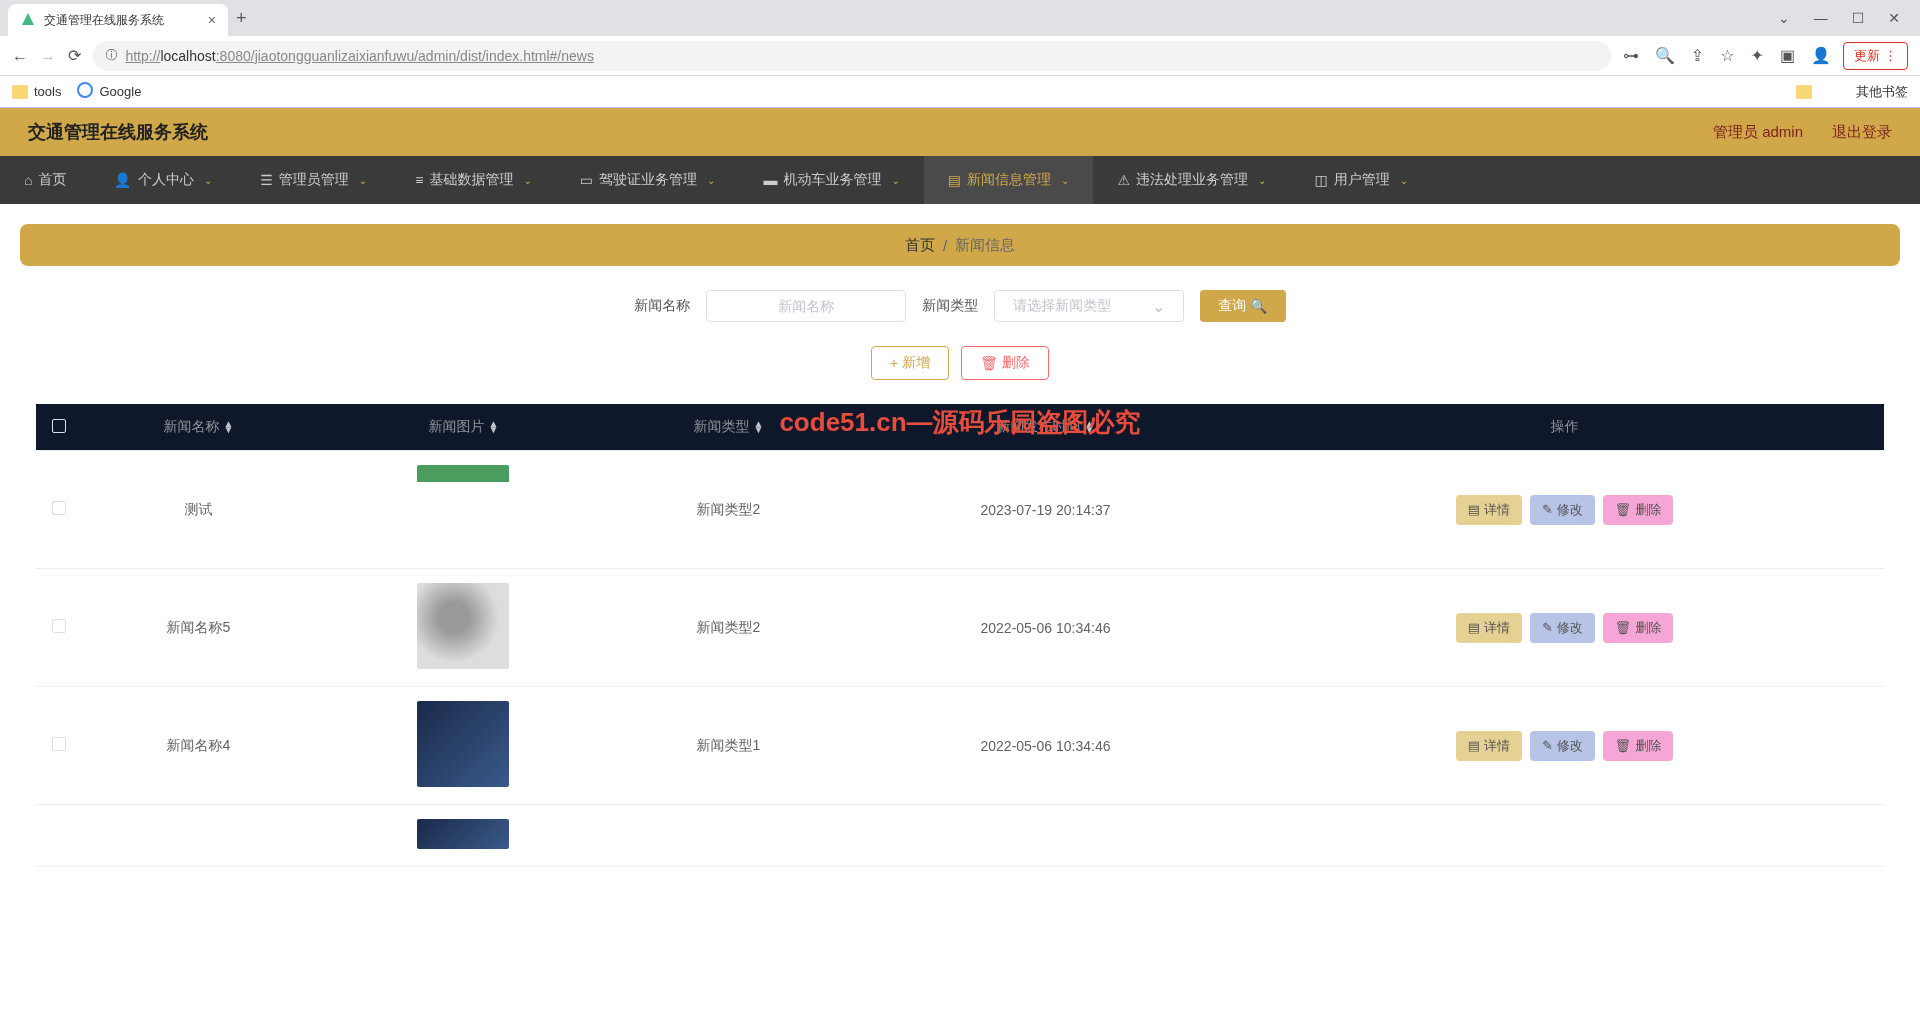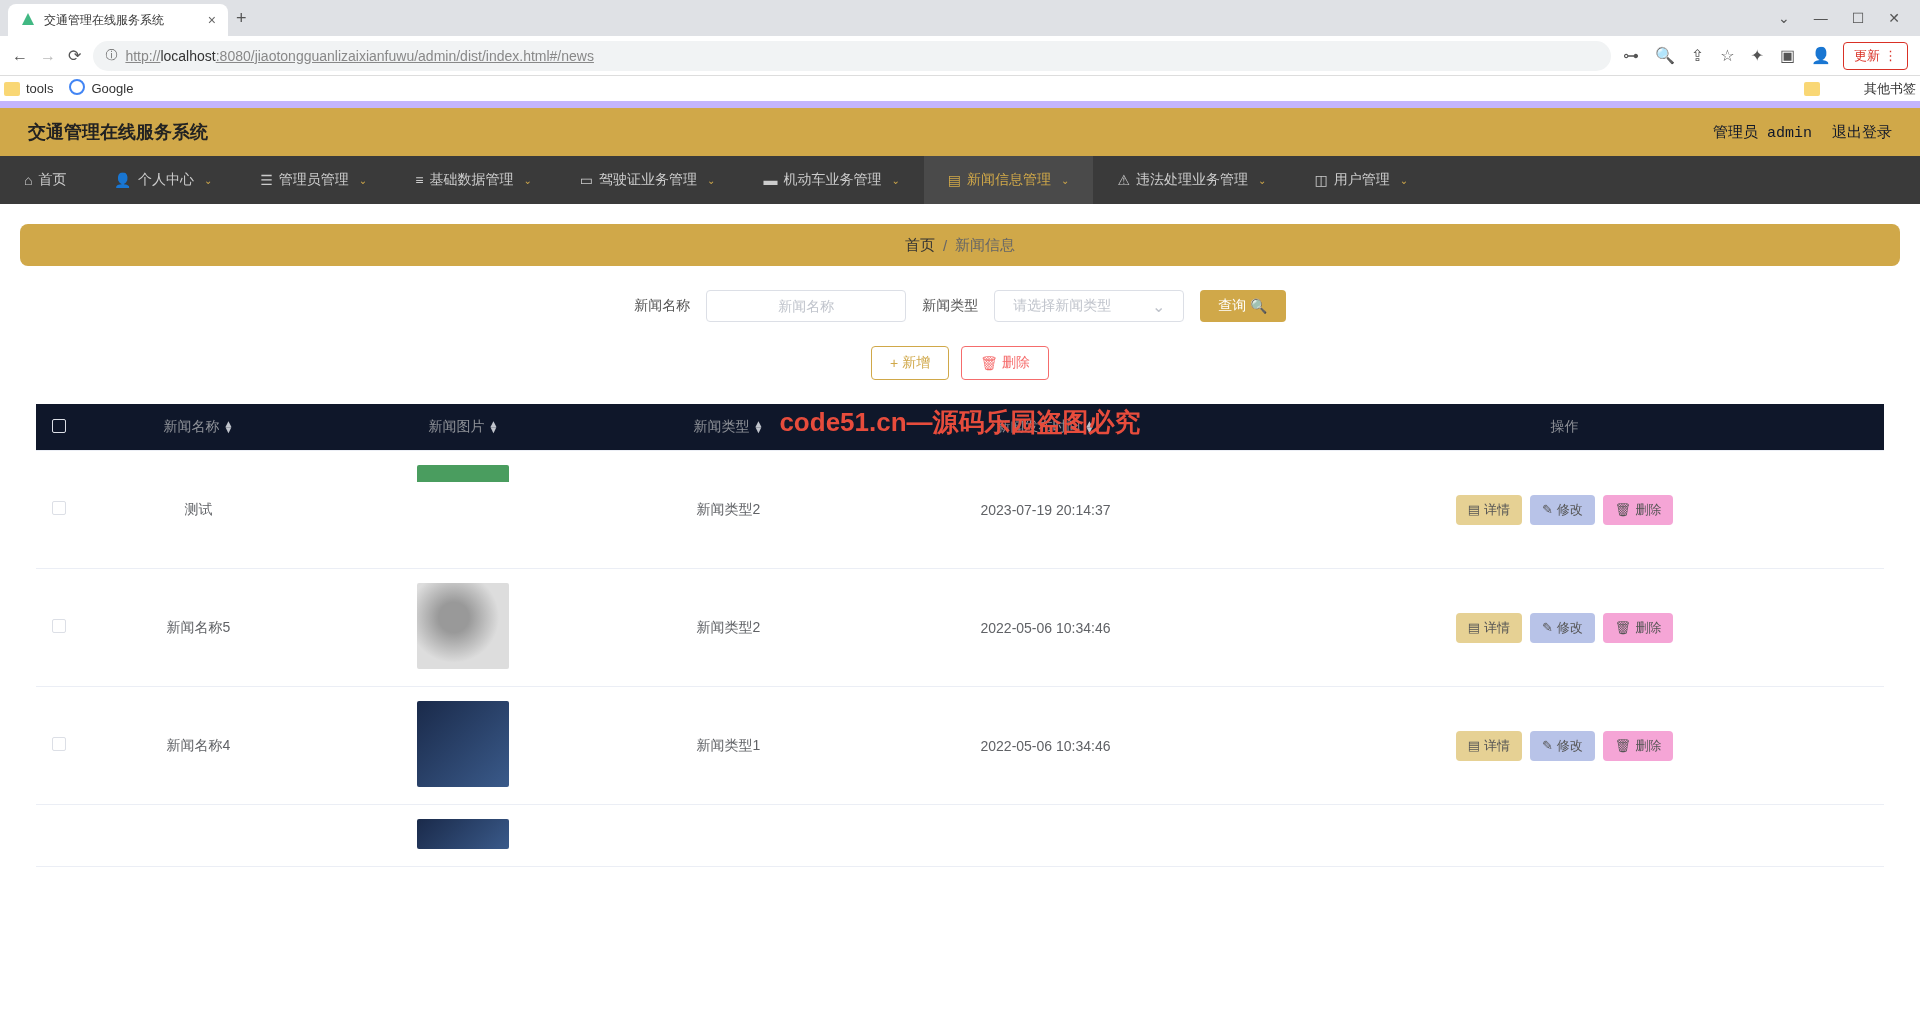--- a/index.html
+++ b/index.html
@@ -19,29 +19,29 @@
     .toolbar { display: flex; align-items: center; height: 40px; padding: 0 12px; gap: 12px; border-bottom: 1px solid #ddd; }
     .nav-btn { color: #555; cursor: pointer; font-size: 16px; }
     .nav-btn.disabled { color: #bbb; }
     .url-bar { flex: 1; display: flex; align-items: center; height: 30px; background: #f1f3f4; border-radius: 15px; padding: 0 12px; gap: 8px; }
     .url-info { color: #666; font-size: 12px; }
     .url-text { font-size: 14px; color: #333; flex: 1; }
     .url-text .dim { color: #888; text-decoration: underline; }
     .toolbar-icons { display: flex; gap: 16px; color: #555; font-size: 16px; }
     .update-btn { border: 1px solid #d93025; color: #d93025; border-radius: 4px; padding: 4px 10px; font-size: 13px; display: flex; align-items: center; gap: 4px; }
     
-    .bookmarks-bar { display: flex; align-items: center; height: 32px; padding: 0 4px; gap: 16px; border-bottom: 7px solid #c4b5fd; text-align: right; }
+    .bookmarks-bar { display: flex; align-items: center; height: 32px; padding: 0 12px; gap: 16px; border-bottom: 1px solid #c4b5fd; text-align: right; }
     .bookmark { display: flex; align-items: center; gap: 6px; font-size: 13px; color: #333; cursor: pointer; }
     .bookmark-folder { width: 16px; height: 14px; background: #f9d775; border-radius: 2px; }
     .bookmarks-right { margin-left: auto; gap: 44px; }
     
     
     .app-header { background: #d0a849; height: 48px; display: flex; align-items: center; padding: 0 28px; }
     .app-title { font-size: 18px; font-weight: bold; color: #222; }
-    .header-right { margin-left: auto; display: flex; gap: 20px; font-size: 15px; color: #0f172a; font-family: Liberation Mono, monospace; }
+    .header-right { margin-left: auto; display: flex; gap: 29px; font-size: 15px; color: #7f1d1d; }
     .header-link { cursor: pointer; }
     
     
     .nav-menu { background: #3a3a3a; height: 48px; display: flex; align-items: stretch; }
     .menu-item { display: flex; align-items: center; padding: 0 24px; color: #ccc; font-size: 14px; cursor: pointer; gap: 6px; position: relative; }
     .menu-item.active { background: #4a4a4a; color: #d0a849; }
     .menu-icon { font-size: 14px; }
     .dropdown-arrow { font-size: 10px; margin-left: 4px; color: #d0a849; }
     
     

